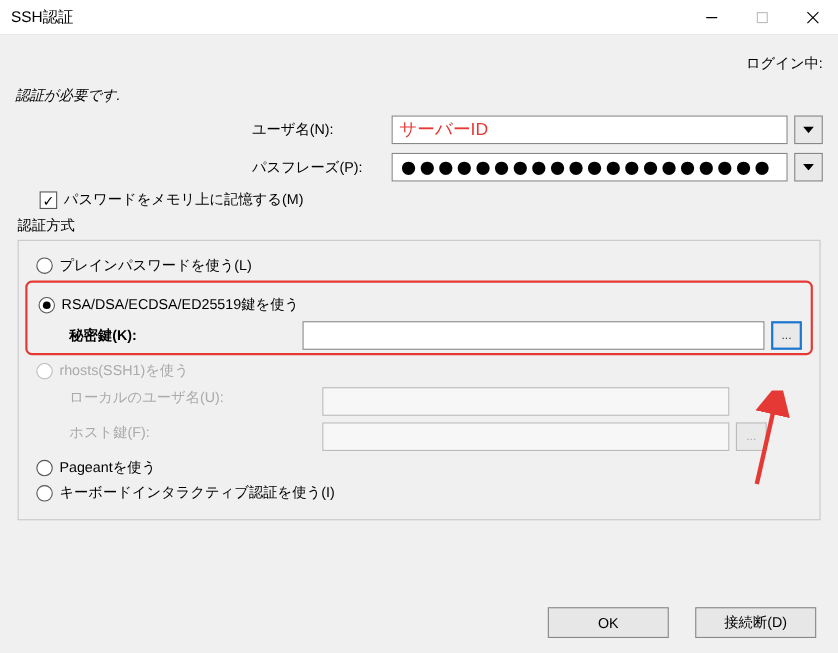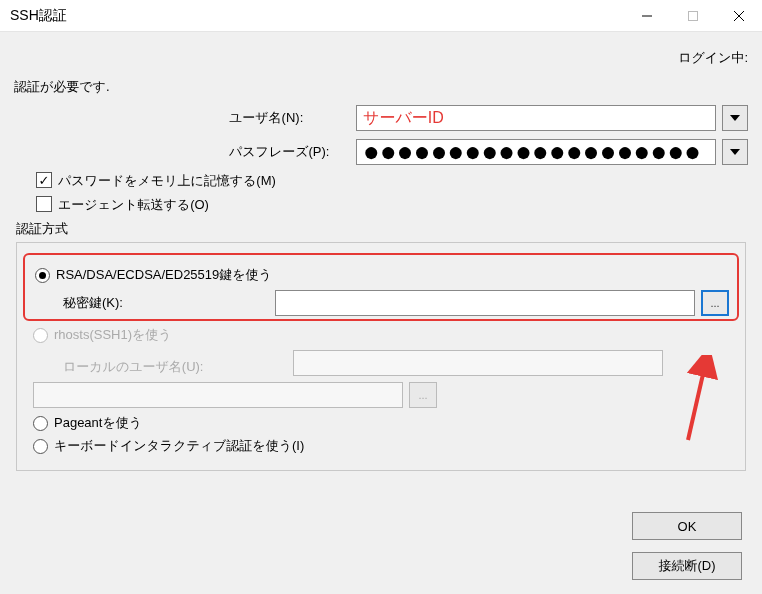--- a/index.html
+++ b/index.html
@@ -42,21 +42,21 @@
     font-size: 13px;
   }
   .dropdown-btn {
     width: 26px; height: 26px;
     border: 1px solid #888;
     background: #e9e9e9;
     display: flex; align-items: center; justify-content: center;
     margin-left: 6px;
   }
   .dropdown-btn svg { width: 10px; height: 6px; }
-  .checkbox-row { display: flex; align-items: flex-start; margin: 6px 0 6px 22px; }
+  .checkbox-row { display: flex; align-items: flex-end; margin: 6px 0 6px 22px; }
   .checkbox {
     width: 16px; height: 16px;
     border: 1px solid #555;
     background: #fff;
     margin-right: 6px;
     display: flex; align-items: center; justify-content: center;
   }
   .checkbox.checked::after {
     content: "✓";
     font-size: 13px;
@@ -81,42 +81,42 @@
   }
   .radio.disabled { border-color: #bbb; }
   .disabled-text { color: #aaa; }
   .highlight-box {
     border: 2px solid #e53935;
     border-radius: 6px;
     padding: 6px 8px 3px 8px;
     margin: 2px -4px 4px -4px;
   }
   .keyfile-row { display: flex; align-items: center; margin-top: 6px; }
-  .keyfile-label { width: 242px; padding-left: 30px; }
+  .keyfile-label { width: 242px; padding-left: 30px; font-weight: bold; }
   .keyfile-input {
     flex: 1; border: 1px solid #888; background: #fff; height: 26px;
     padding: 2px 4px;
   }
   .browse-btn {
     width: 28px; height: 26px;
     border: 2px solid #1976d2;
     background: #e9e9e9;
     margin-left: 6px;
     display: flex; align-items: center; justify-content: center;
     font-size: 11px; color: #333;
   }
   .browse-btn.disabled { border: 1px solid #bbb; color: #aaa; }
-  .sub-row { display: flex; align-items: flex-end; margin: 6px 0 6px 6px; }
+  .sub-row { display: flex; align-items: flex-start; margin: 6px 0 6px 6px; }
   .sub-label { width: 260px; padding-left: 30px; }
   .sub-input {
     width: 370px; border: 1px solid #bbb; background: #f7f7f7; height: 26px;
   }
   .footer {
     position: absolute; bottom: 14px; right: 20px;
-    display: flex; gap: 12px; flex-direction: column;
+    display: flex; gap: 24px;
   }
   .dlg-btn {
     width: 110px; height: 28px;
     border: 1px solid #888;
     background: #e7e7e7;
     display: flex; align-items: center; justify-content: center;
     font-size: 13px;
   }
   .arrow-overlay {
     position: absolute;
@@ -148,21 +148,21 @@
       </svg>
   </div>
 </div>
 
 <div class="client">
 
   <div class="row">
     <span>ログイン中:</span>
   </div>
 
-  <div style="margin:2px 0 8px 0;">認証が必要です.</div>
+  <div style="margin:2px 0 8px 0;font-style:italic;">認証が必要です.</div>
 
   <div class="row">
     <div class="label-col">ユーザ名(N):</div>
     <div class="input-text server-id" style="width:360px;">
       <span>サーバーID</span>
     </div>
     <div class="dropdown-btn">
       <svg viewBox="0 0 10 6">
           <polygon points="0,0 10,0 5,6" fill="#000"></polygon>
         </svg>
@@ -178,29 +178,29 @@
       <svg viewBox="0 0 10 6">
           <polygon points="0,0 10,0 5,6" fill="#000"></polygon>
         </svg>
     </div>
   </div>
 
   <div class="checkbox-row">
     <div class="checkbox checked"></div>
     <span>パスワードをメモリ上に記憶する(M)</span>
   </div>
-  <div class="checkbox-row">
-    <div class="checkbox"></div>
-    <span>エージェント転送する(O)</span>
-  </div>
 
   <div class="section-label">認証方式</div>
 
   <div class="group-box">
 
+    <div class="radio-row">
+      <div class="radio"></div>
+      <span>プレインパスワードを使う(L)</span>
+    </div>
 
     <div class="highlight-box">
       <div class="radio-row" style="margin-left:2px;">
         <div class="radio selected"></div>
         <span>RSA/DSA/ECDSA/ED25519鍵を使う</span>
       </div>
       <div class="keyfile-row">
         <div class="keyfile-label">秘密鍵(K):</div>
         <input class="keyfile-input" value="" style="">
         <div class="browse-btn">
@@ -211,20 +211,21 @@
 
     <div class="radio-row">
       <div class="radio disabled"></div>
       <span class="disabled-text">rhosts(SSH1)を使う</span>
     </div>
     <div class="sub-row">
       <div class="sub-label disabled-text">ローカルのユーザ名(U):</div>
       <div class="sub-input"></div>
     </div>
     <div class="sub-row">
+      <div class="sub-label disabled-text">ホスト鍵(F):</div>
       <div class="sub-input"></div>
       <div class="browse-btn disabled">
         <span>...</span>
       </div>
     </div>
 
     <div class="radio-row">
       <div class="radio"></div>
       <span>Pageantを使う</span>
     </div>

